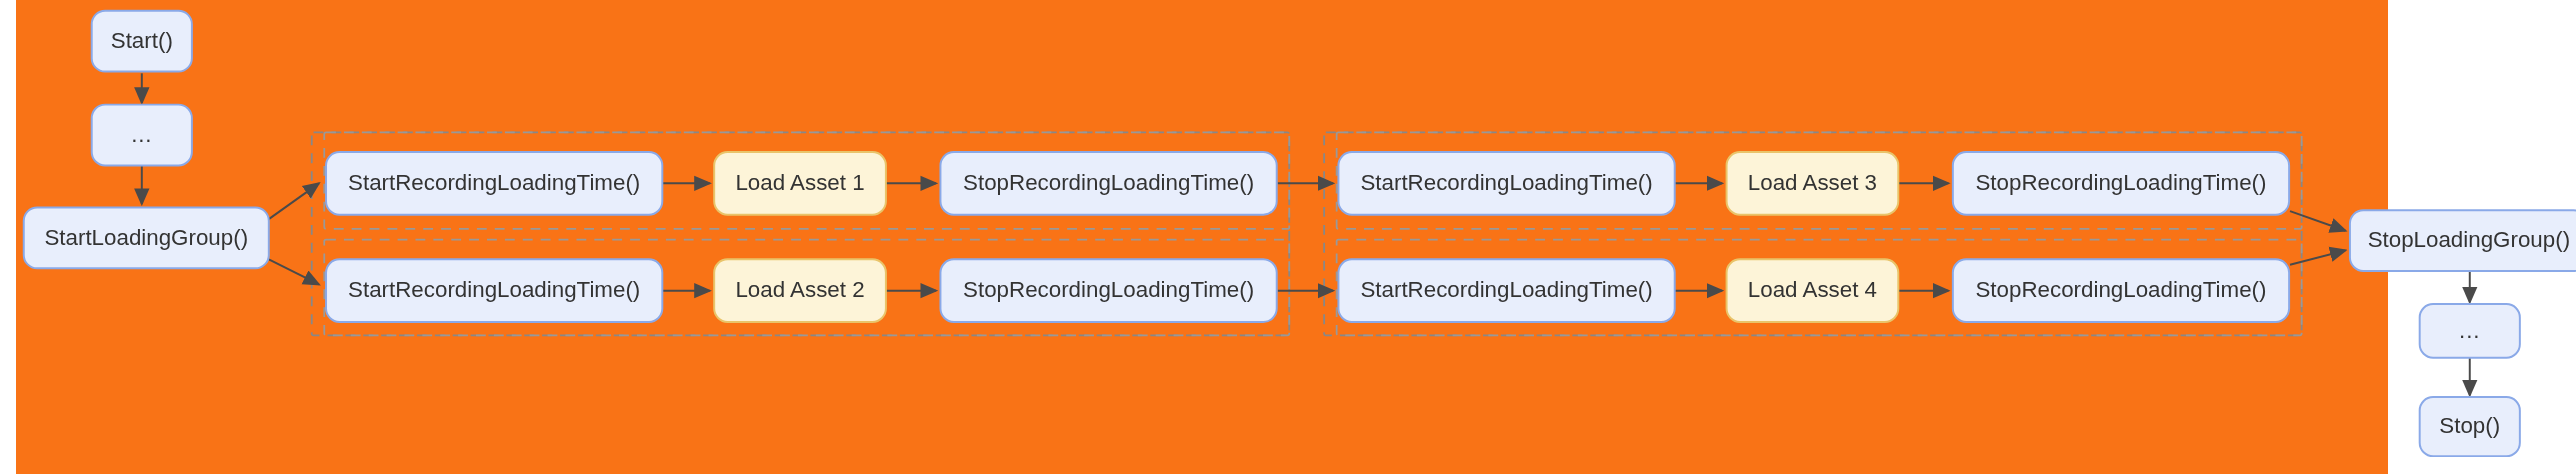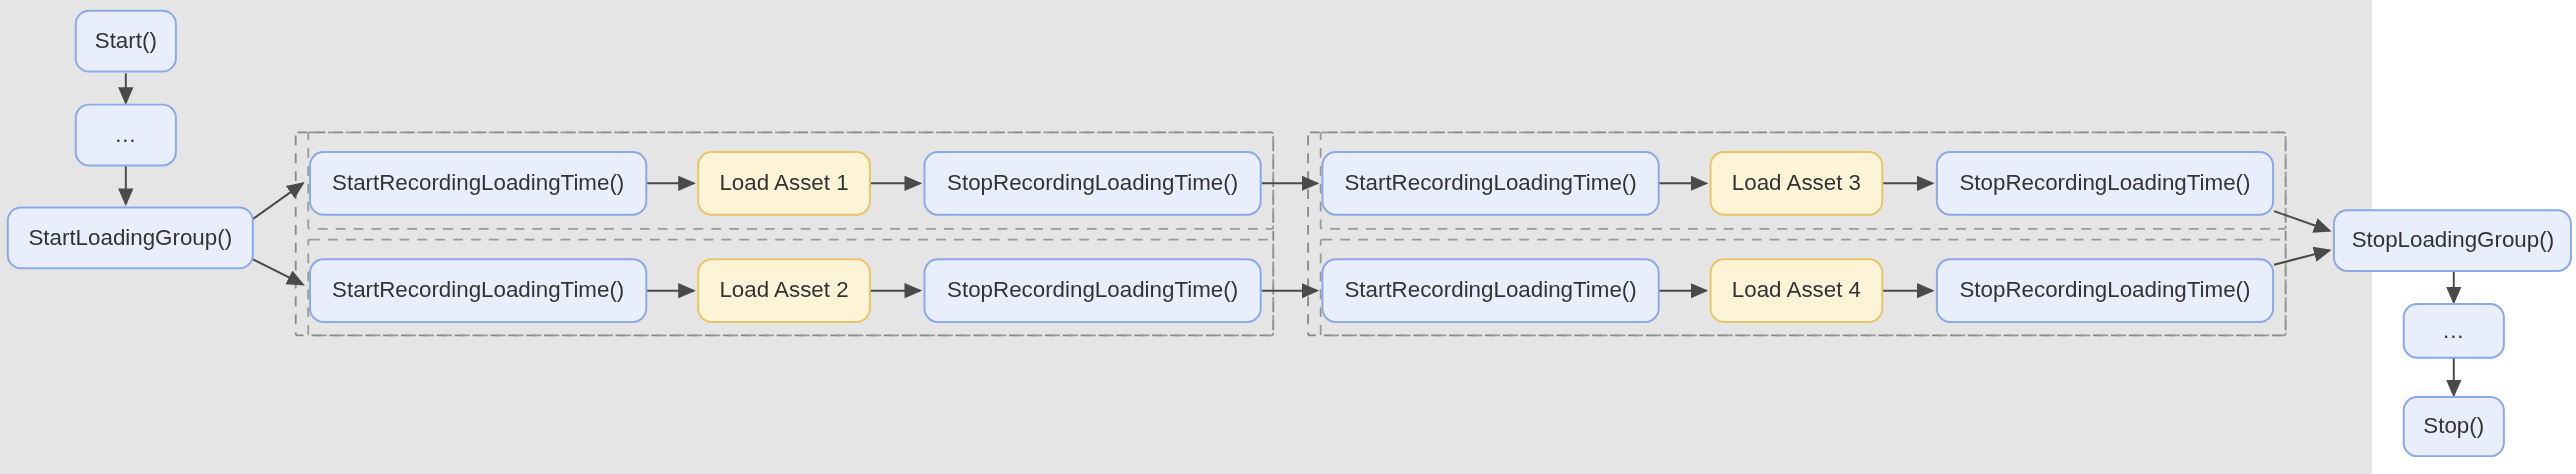--- a/index.html
+++ b/index.html
@@ -1,18 +1,18 @@
 <!DOCTYPE html>
 <html style="font-size:14.3px"><head>
 <meta charset="utf-8">
 <style>
   html,body{margin:0;padding:0;background:#ffffff;}
   body{width:2576px;height:474px;overflow:hidden;
        font-family:"Liberation Sans", sans-serif;}
-  #stage{position:relative;width:2372px;height:474px;background:#e5e5e5;}
+  #stage{position:relative;width:2372px;height:474px;background:#f97316;margin-left:16px;}
   svg#diagram{position:absolute;left:0;top:0;width:2576px;height:474px;display:block;}
   .node-rect{stroke-width:2.2px;}
   .node-blue{fill:#e8eefc;stroke:#8aa9e8;}
   .node-yellow{fill:#fdf4d8;stroke:#e9c46a;}
   .node-label{font-family:"Liberation Sans", sans-serif;
               font-size:25px;fill:#333333;
               text-anchor:middle;dominant-baseline:middle;
               white-space:pre;}
   .ellipsis-label{font-family:"Liberation Sans", sans-serif;
                   font-size:25px;fill:#333333;letter-spacing:1px;

